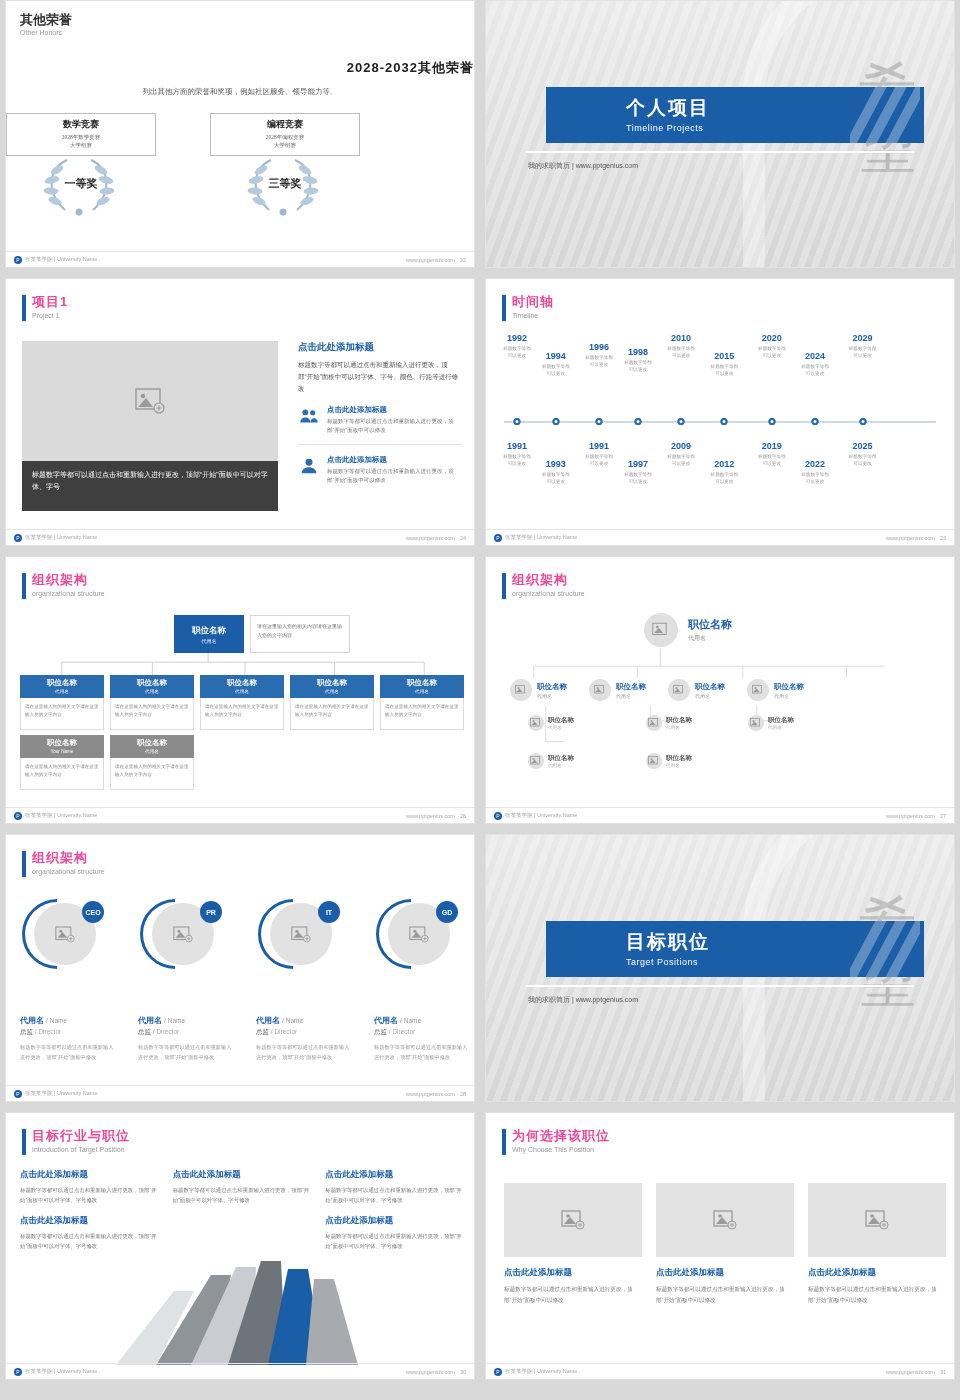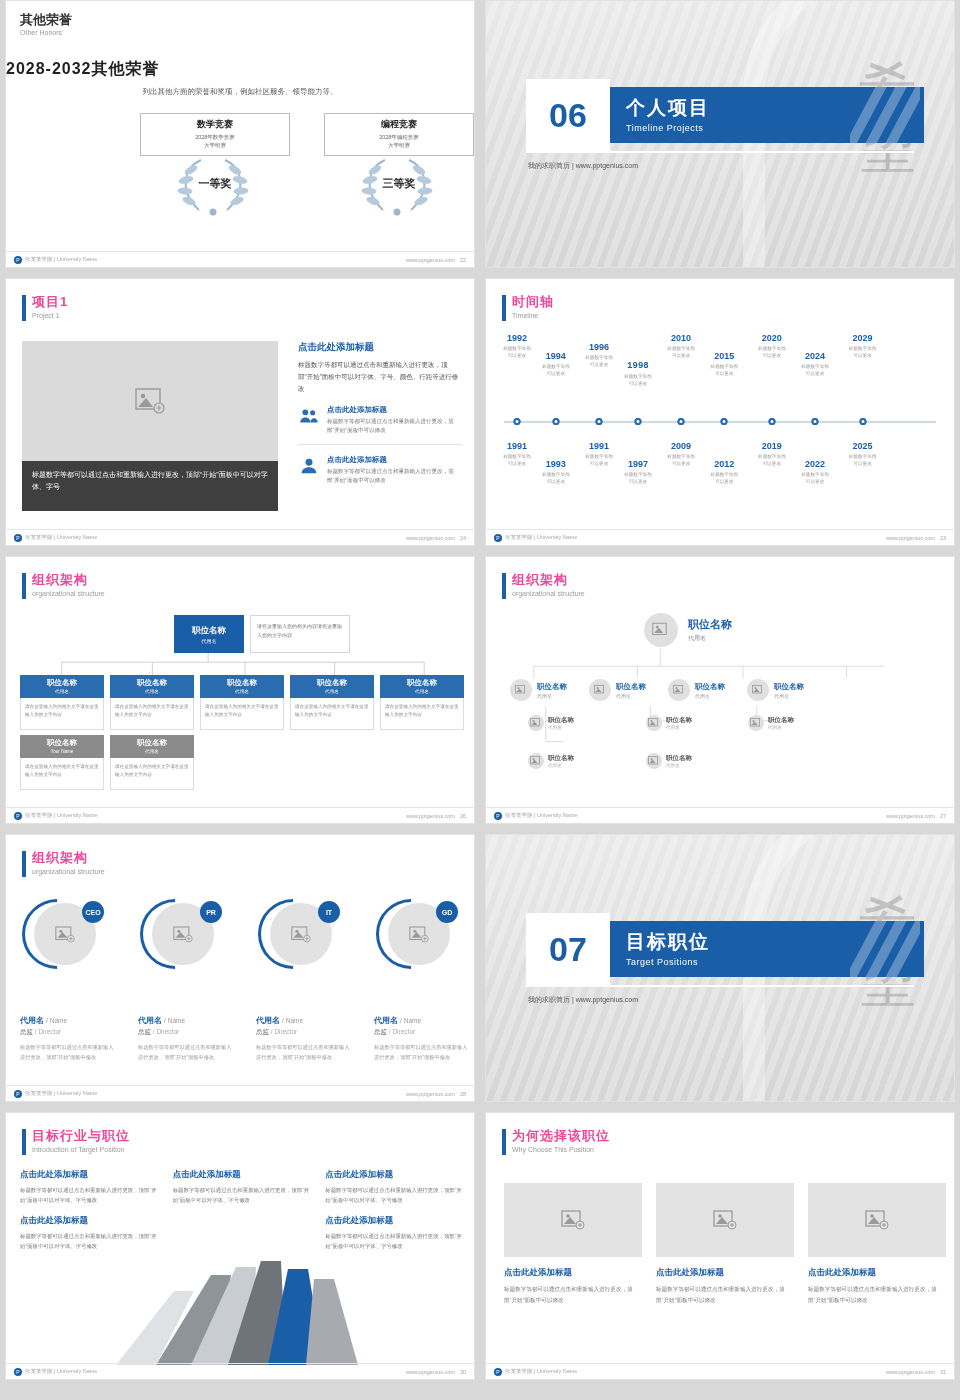--- a/index.html
+++ b/index.html
@@ -33,25 +33,25 @@
          font-size:5.5px; color:#a8a8a8;}
   .ftr .lf { display:flex; align-items:center; gap:3px;}
   .ftr .logo { width:8px; height:8px; border-radius:50%; background:#1b5ea8; color:#fff;
                font-size:5px; display:flex; align-items:center; justify-content:center;}
   .ftr .rt { display:flex; gap:5px; align-items:center;}
 
   
   .s22 .top { position:absolute; top:10px; left:14px;}
   .s22 .top h2 { font-size:13px; color:#333; font-weight:bold;}
   .s22 .top h3 { font-size:7px; color:#9a9a9a; font-weight:normal;}
-  .s22 .ttl { position:absolute; top:58px; left:0; right:0; text-align:left;
-              font-size:16px; font-weight:bold; color:#222; letter-spacing:1px;}
+  .s22 .ttl { position:absolute; top:58px; left:0; right:0; text-align:right;
+              font-size:13px; font-weight:bold; color:#222; letter-spacing:1px;}
   .s22 .sub { position:absolute; top:86px; left:0; right:0; text-align:center;
               font-size:7.5px; color:#555;}
-  .honors { position:absolute; top:112px; left:0; right:0; display:flex; justify-content:flex-end; gap:34px;}
+  .honors { position:absolute; top:112px; left:0; right:0; display:flex; justify-content:flex-start; gap:54px;font-family:Liberation Serif, serif;}
   .honor { width:150px; text-align:center; position:relative;}
   .honor .box { border:1px solid #bbb; padding:4px 2px 5px;}
   .honor .box .t1 { font-size:9px; font-weight:bold; color:#222;}
   .honor .box .t2 { font-size:5.5px; color:#666; margin-top:2px; line-height:1.5;}
   .wreath { position:relative; height:70px; margin-top:-2px;}
   .wreath svg { position:absolute; top:0; left:50%; transform:translateX(-50%);}
   .wreath .rank { position:absolute; top:22px; left:0; right:0; text-align:center;
                   font-size:11px; font-weight:bold; color:#2d2d2d;}
 
   
@@ -261,21 +261,20 @@
     <div class="bigchar">
       <span>希</span>
       <span>望</span>
     </div>
     <div class="band"></div>
     <div class="slash">
       <i style="left:10px"></i>
         <i style="left:30px"></i>
         <i style="left:50px"></i>
     </div>
-    <div class="numbox">06</div>
     <div class="ttl">
       <div class="cn">个人项目</div>
       <div class="en">Timeline Projects</div>
     </div>
     <div class="sline"></div>
     <div class="foot">我的求职简历 | www.pptgenius.com</div>
   </div>
 
   <div class="slide s24">
     <div class="hdr">
@@ -372,21 +371,21 @@
           <div class="item up" style="left: 22%; top: 0px; margin-top: 9px;">
             <div class="y">1996</div>
             <div class="d">标题数字等都<br>可以更改</div>
           </div>
           <div class="node" style="left: 22%;"></div>
           <div class="item dn" style="left: 22%; top: 108px;">
             <div class="y">1991</div>
             <div class="d">标题数字等都<br>可以更改</div>
           </div>
           <div class="node" style="left: 31%;"></div>
-          <div class="item up" style="left: 31%; top: 28px; font-family: Liberation Mono, monospace;">
+          <div class="item up" style="left: 31%; top: 14px;">
             <div class="y">1998</div>
             <div class="d">标题数字等都<br>可以更改</div>
           </div>
           <div class="node" style="left: 31%;"></div>
           <div class="item dn" style="left: 31%; top: 126px;">
             <div class="y">1997</div>
             <div class="d">标题数字等都<br>可以更改</div>
           </div>
           <div class="node" style="left: 41%;"></div>
           <div class="item up" style="left: 41%; top: 0px;">
@@ -793,21 +792,20 @@
     <div class="bigchar">
       <span>希</span>
       <span>望</span>
     </div>
     <div class="band"></div>
     <div class="slash">
       <i style="left:10px"></i>
         <i style="left:30px"></i>
         <i style="left:50px"></i>
     </div>
-    <div class="numbox">07</div>
     <div class="ttl">
       <div class="cn">目标职位</div>
       <div class="en">Target Positions</div>
     </div>
     <div class="sline"></div>
     <div class="foot">我的求职简历 | www.pptgenius.com</div>
   </div>
 
   <div class="slide s30">
     <div class="hdr">

